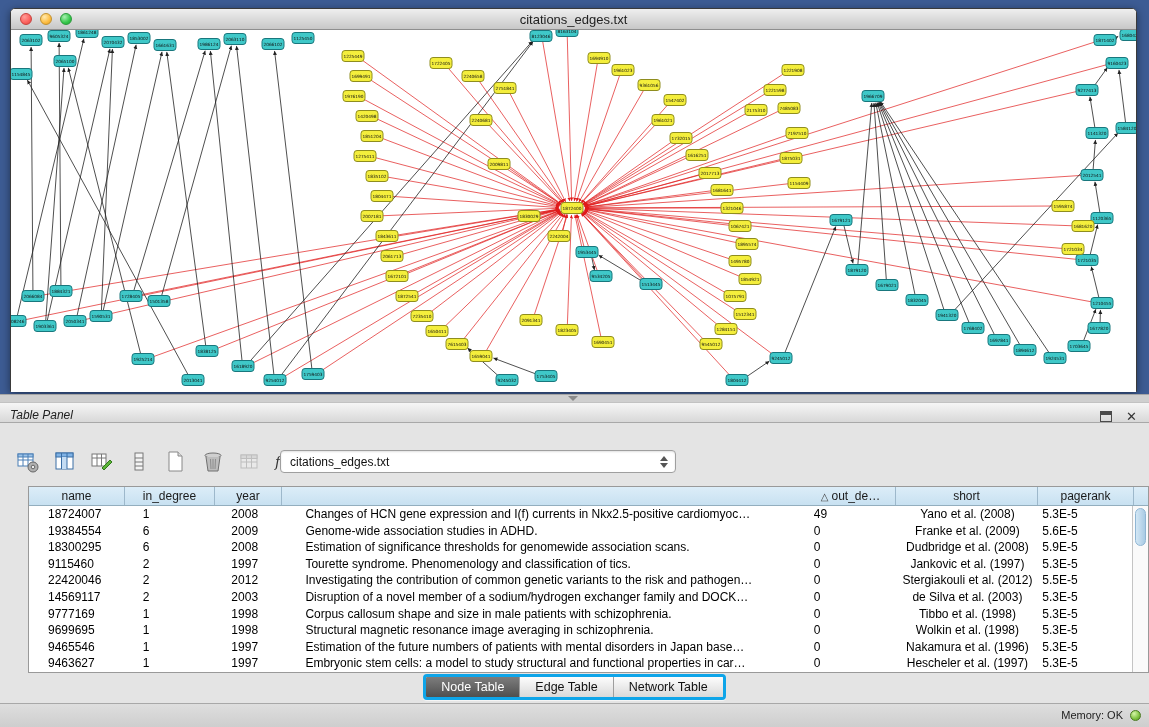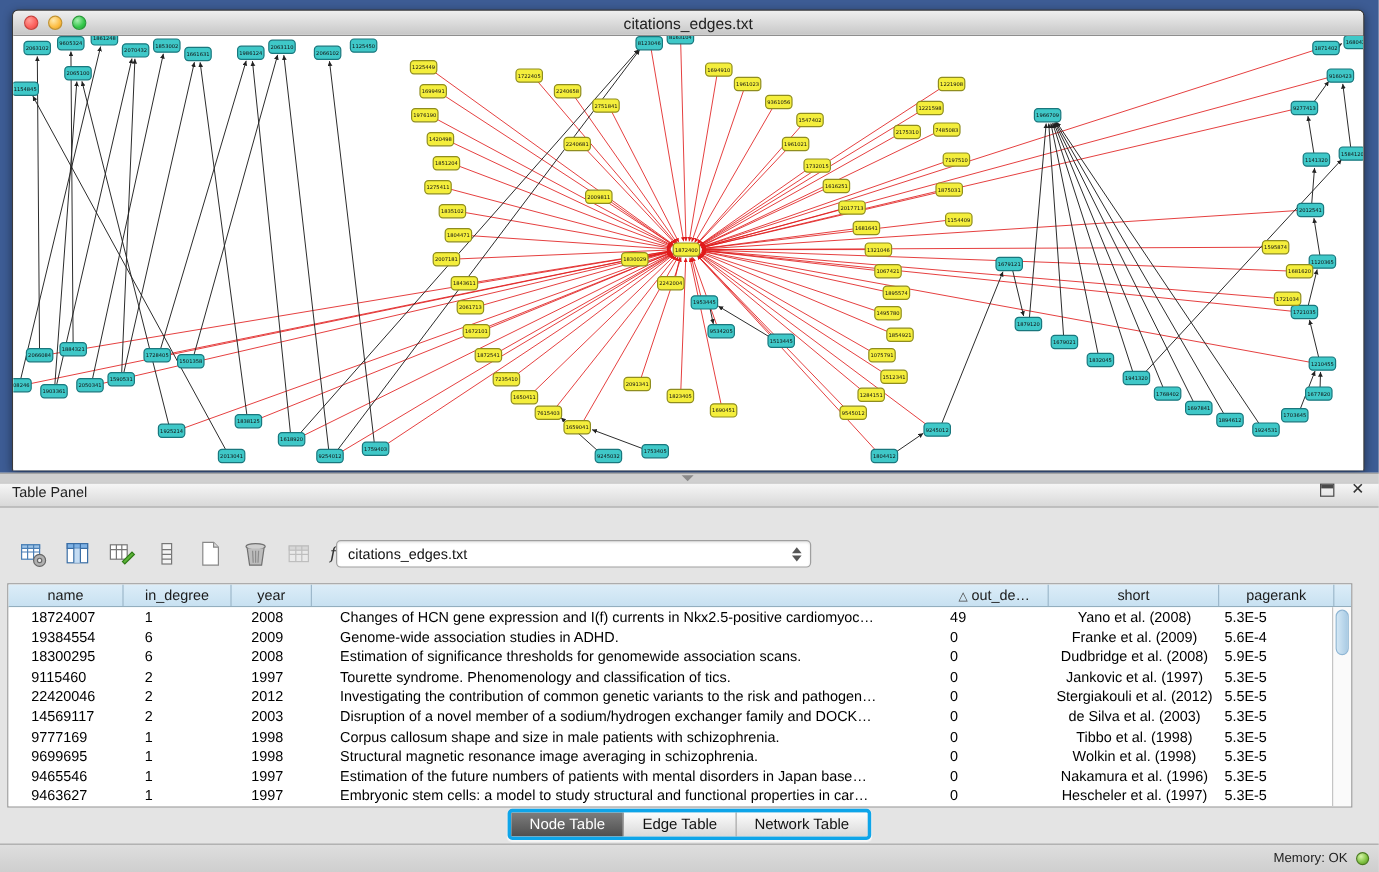--- a/index.html
+++ b/index.html
@@ -27,40 +27,40 @@
   .node-label  { font-size:4.3px; text-anchor:middle; fill:#111; font-family:"DejaVu Sans",sans-serif; }
 
   
   .splitter { position:absolute; left:0; top:394px; width:1149px; height:8px; background:#cfcfcf; border-top:1px solid #a5a5a5; }
   .grip { position:absolute; left:568px; top:1px; width:0; height:0;
     border-left:5px solid transparent; border-right:5px solid transparent; border-top:5px solid #8a8a8a; }
 
   
   .table-panel { position:absolute; left:0; top:402px; width:1149px; height:301px; background:#e4e4e4; }
   .panel-header { height:21px; background:linear-gradient(#f6f6f6,#d8d8d8);
-    border-top:1px solid #c2c2c2; border-bottom:1px solid #a8a8a8; display:flex; align-items:flex-start; }
+    border-top:1px solid #c2c2c2; border-bottom:1px solid #a8a8a8; display:flex; align-items:flex-end;font-style:italic; }
   .panel-title { font-size:12px; color:#222; padding-left:10px; }
   .panel-header .spacer { flex:1; }
   .float-btn { width:12px; height:11px; border:1px solid #4a4a4a; margin-right:14px; position:relative; }
   .float-btn::after { content:""; position:absolute; left:0; top:0; right:0; height:3px; background:#4a4a4a; }
   .close-btn { font-family:"DejaVu Sans",sans-serif; font-size:13px; font-weight:bold; color:#333; margin-right:12px; line-height:11px; cursor:default; }
 
   
   .toolbar { position:absolute; left:14px; top:44px; height:32px; display:flex; align-items:center; gap:9px; }
   .tb-icon { width:28px; height:28px; display:flex; align-items:center; justify-content:center; }
   .fx { font-family:"DejaVu Serif", serif; font-style:italic; font-size:14px; color:#333; }
   .combo { position:absolute; left:280px; top:48px; width:396px; height:23px; background:#fff;
     border:1px solid #9f9f9f; border-radius:4px; display:flex; align-items:center; box-shadow:inset 0 1px 2px rgba(0,0,0,.12); }
   .combo-value { flex:1; font-size:12px; color:#111; padding-left:9px; }
   .combo-arrows { width:18px; display:flex; flex-direction:column; align-items:center; gap:2px; padding-right:4px; }
   .combo-arrows .up { width:0;height:0;border-left:4px solid transparent;border-right:4px solid transparent;border-bottom:5px solid #555; }
   .combo-arrows .dn { width:0;height:0;border-left:4px solid transparent;border-right:4px solid transparent;border-top:5px solid #555; }
 
   
-  .table { position:absolute; left:6px; top:84px; width:1121px; height:187px; background:#fff; border:1px solid #999; overflow:hidden; }
+  .table { position:absolute; left:28px; top:84px; width:1121px; height:187px; background:#fff; border:1px solid #999; overflow:hidden; }
   .t-header { display:flex; height:19px; background:linear-gradient(#dcedf8,#c8e1f1); border-bottom:1px solid #93aebe; }
   .th { font-size:12px; color:#1a1a1a; text-align:center; line-height:18px; border-right:1px solid #9db8cb; overflow:hidden; white-space:nowrap; }
   .sort { color:#444; font-size:10px; margin-right:3px; }
   .t-body { position:absolute; left:0; top:19px; right:16px; bottom:0; overflow:hidden; }
   .tr { display:flex; height:16.6px; line-height:16.6px; background:#fff;padding-left:14px; }
   .td { font-size:12px; color:#000; white-space:nowrap; overflow:hidden; padding-left:5px; }
   .td.col-title { padding-left:13px; }
   .td.col-short { text-align:center; padding-left:0; }
   .scroll { position:absolute; right:0; top:19px; bottom:0; width:16px; background:#fafafa; border-left:1px solid #c4c4c4; }
   .thumb { margin:2px; height:38px; border-radius:7px; border:1px solid #8fb6d4; background:linear-gradient(90deg,#d3e7f5,#a9cbe4); }
@@ -792,21 +792,21 @@
           <div class="td col-short" style="width: 142px;">Yano et al. (2008)</div>
           <div class="td col-pagerank" style="width: 96px;">5.3E-5</div>
         </div>
         <div class="tr">
           <div class="td col-name" style="width: 96px;">19384554</div>
           <div class="td col-in_degree" style="width: 90px;">6</div>
           <div class="td col-year" style="width: 67px;">2009</div>
           <div class="td col-title" style="width: 524px;">Genome-wide association studies in ADHD.</div>
           <div class="td col-out_degree" style="width: 90px;">0</div>
           <div class="td col-short" style="width: 142px;">Franke et al. (2009)</div>
-          <div class="td col-pagerank" style="width: 96px;">5.6E-4</div>
+          <div class="td col-pagerank" style="width: 96px;">5.6E-5</div>
         </div>
         <div class="tr">
           <div class="td col-name" style="width: 96px;">18300295</div>
           <div class="td col-in_degree" style="width: 90px;">6</div>
           <div class="td col-year" style="width: 67px;">2008</div>
           <div class="td col-title" style="width: 524px;">Estimation of significance thresholds for genomewide association scans.</div>
           <div class="td col-out_degree" style="width: 90px;">0</div>
           <div class="td col-short" style="width: 142px;">Dudbridge et al. (2008)</div>
           <div class="td col-pagerank" style="width: 96px;">5.9E-5</div>
         </div>

